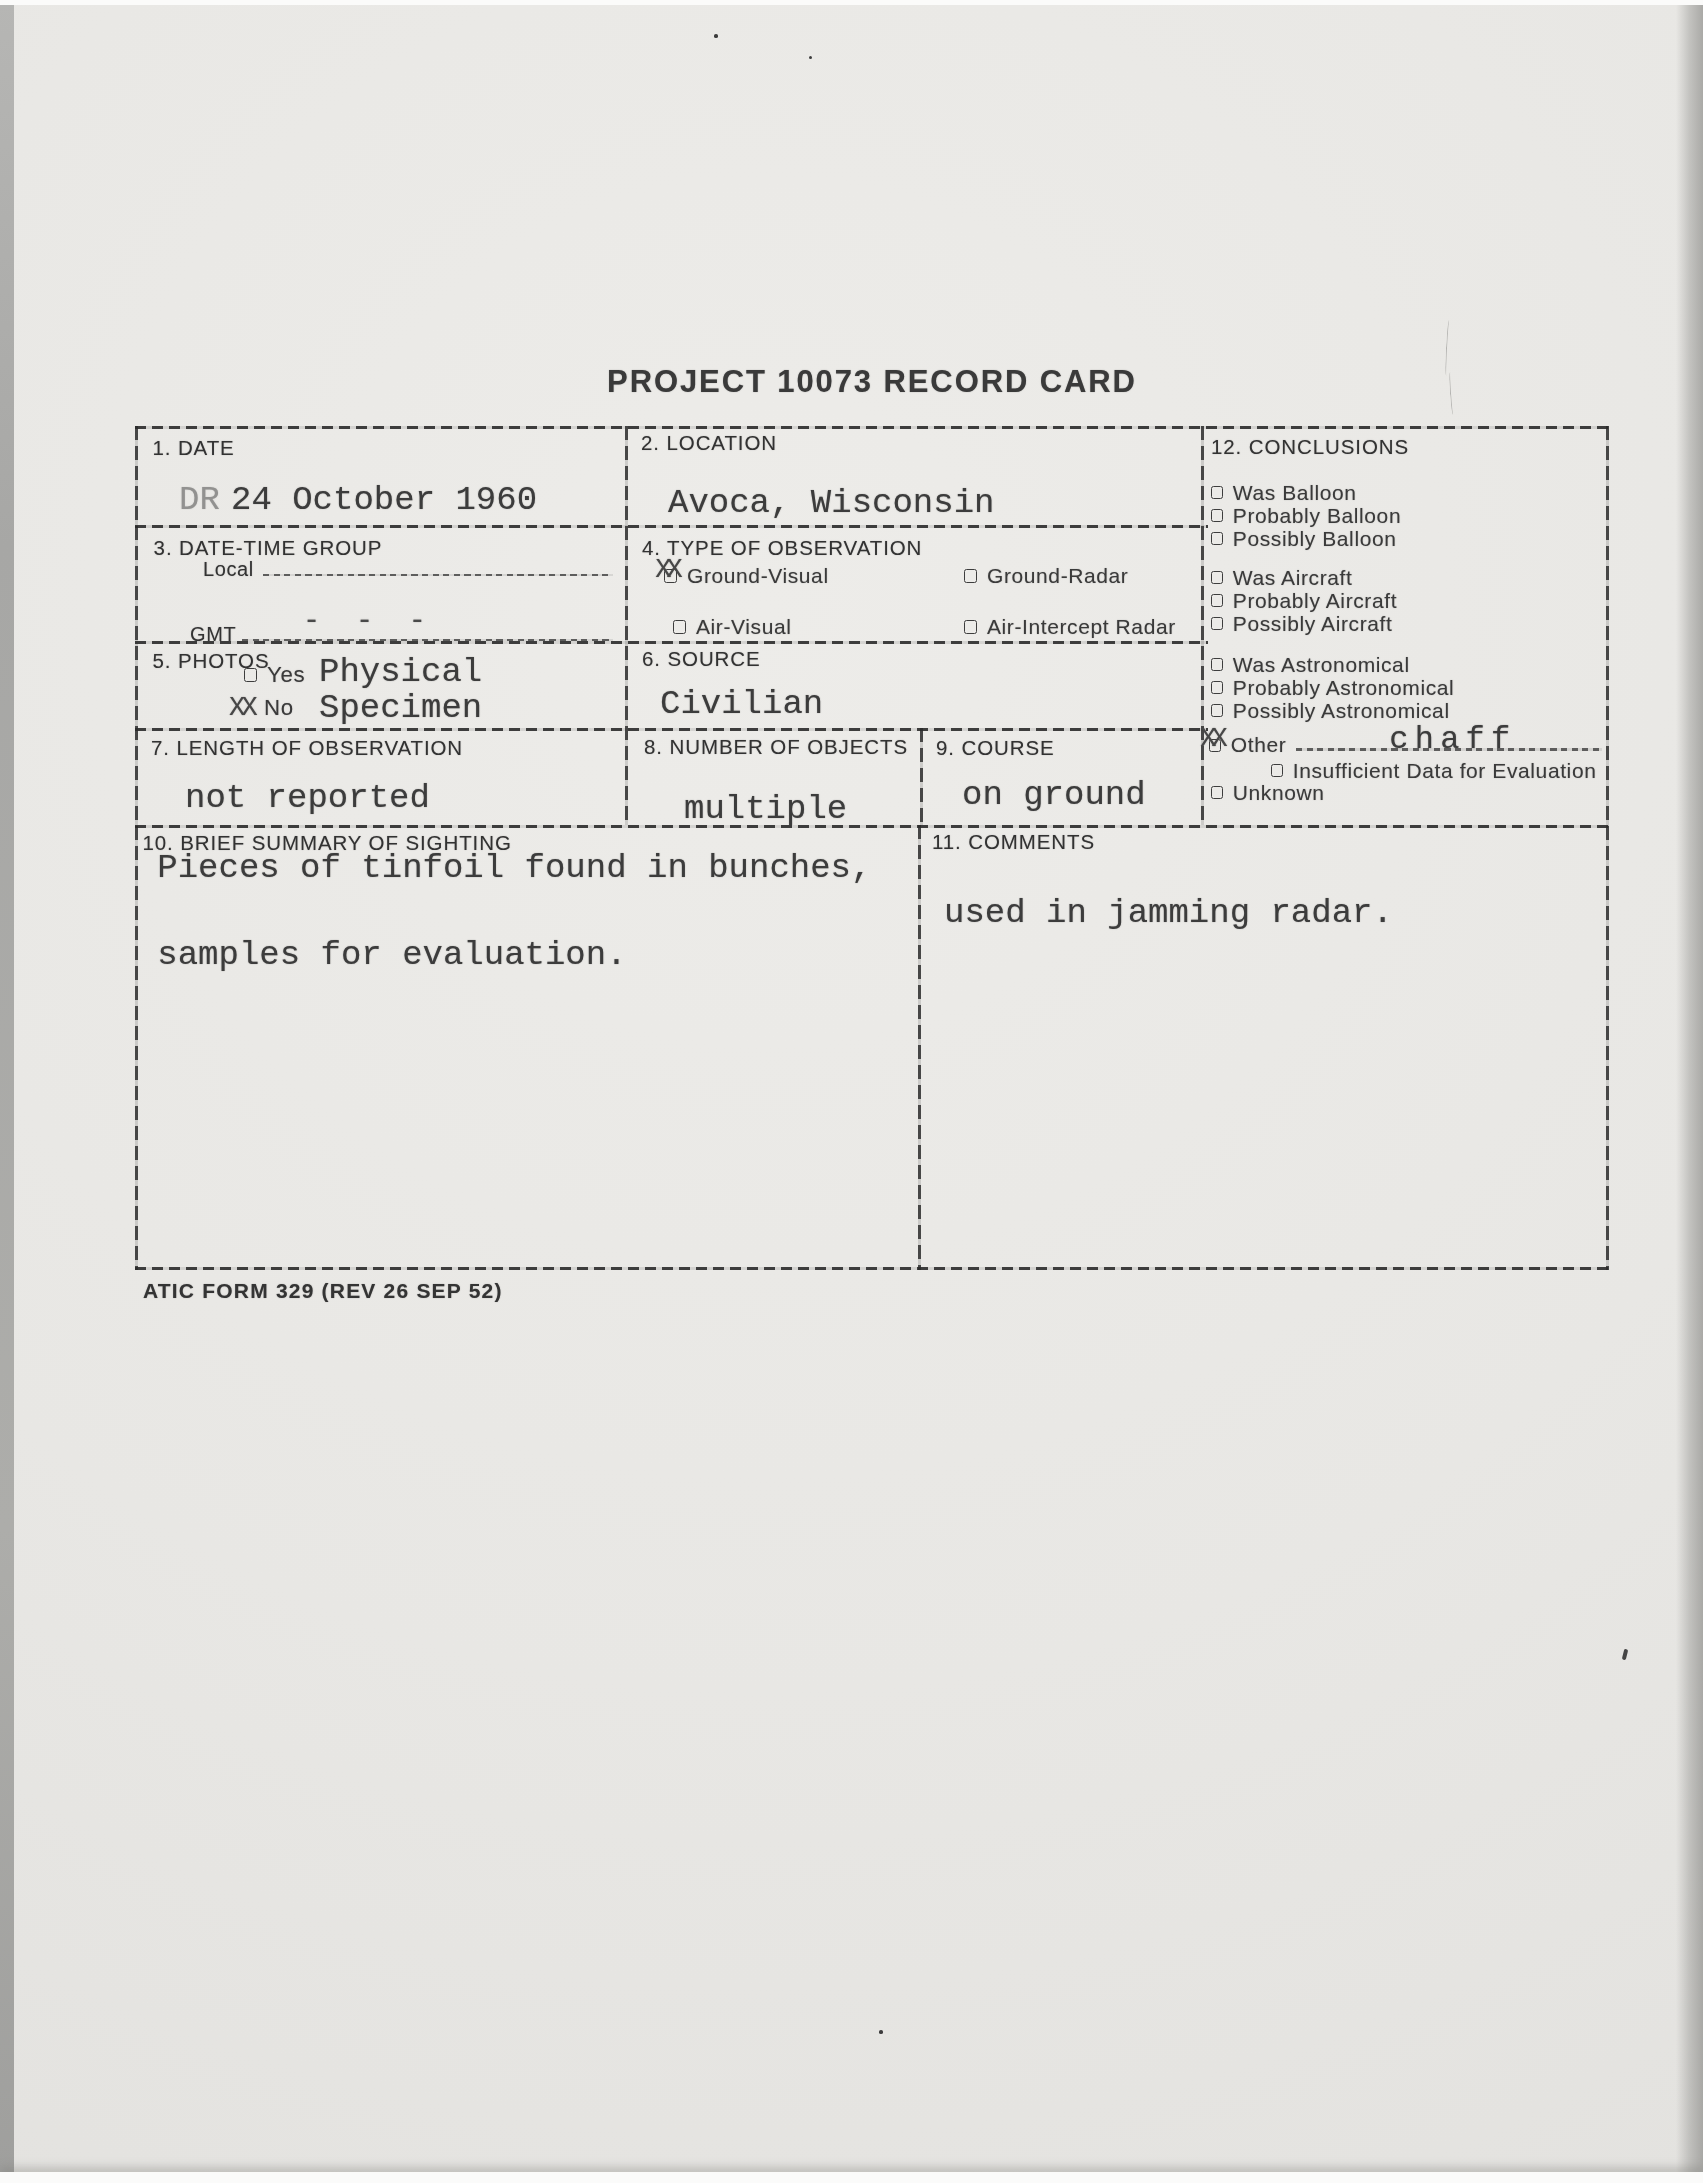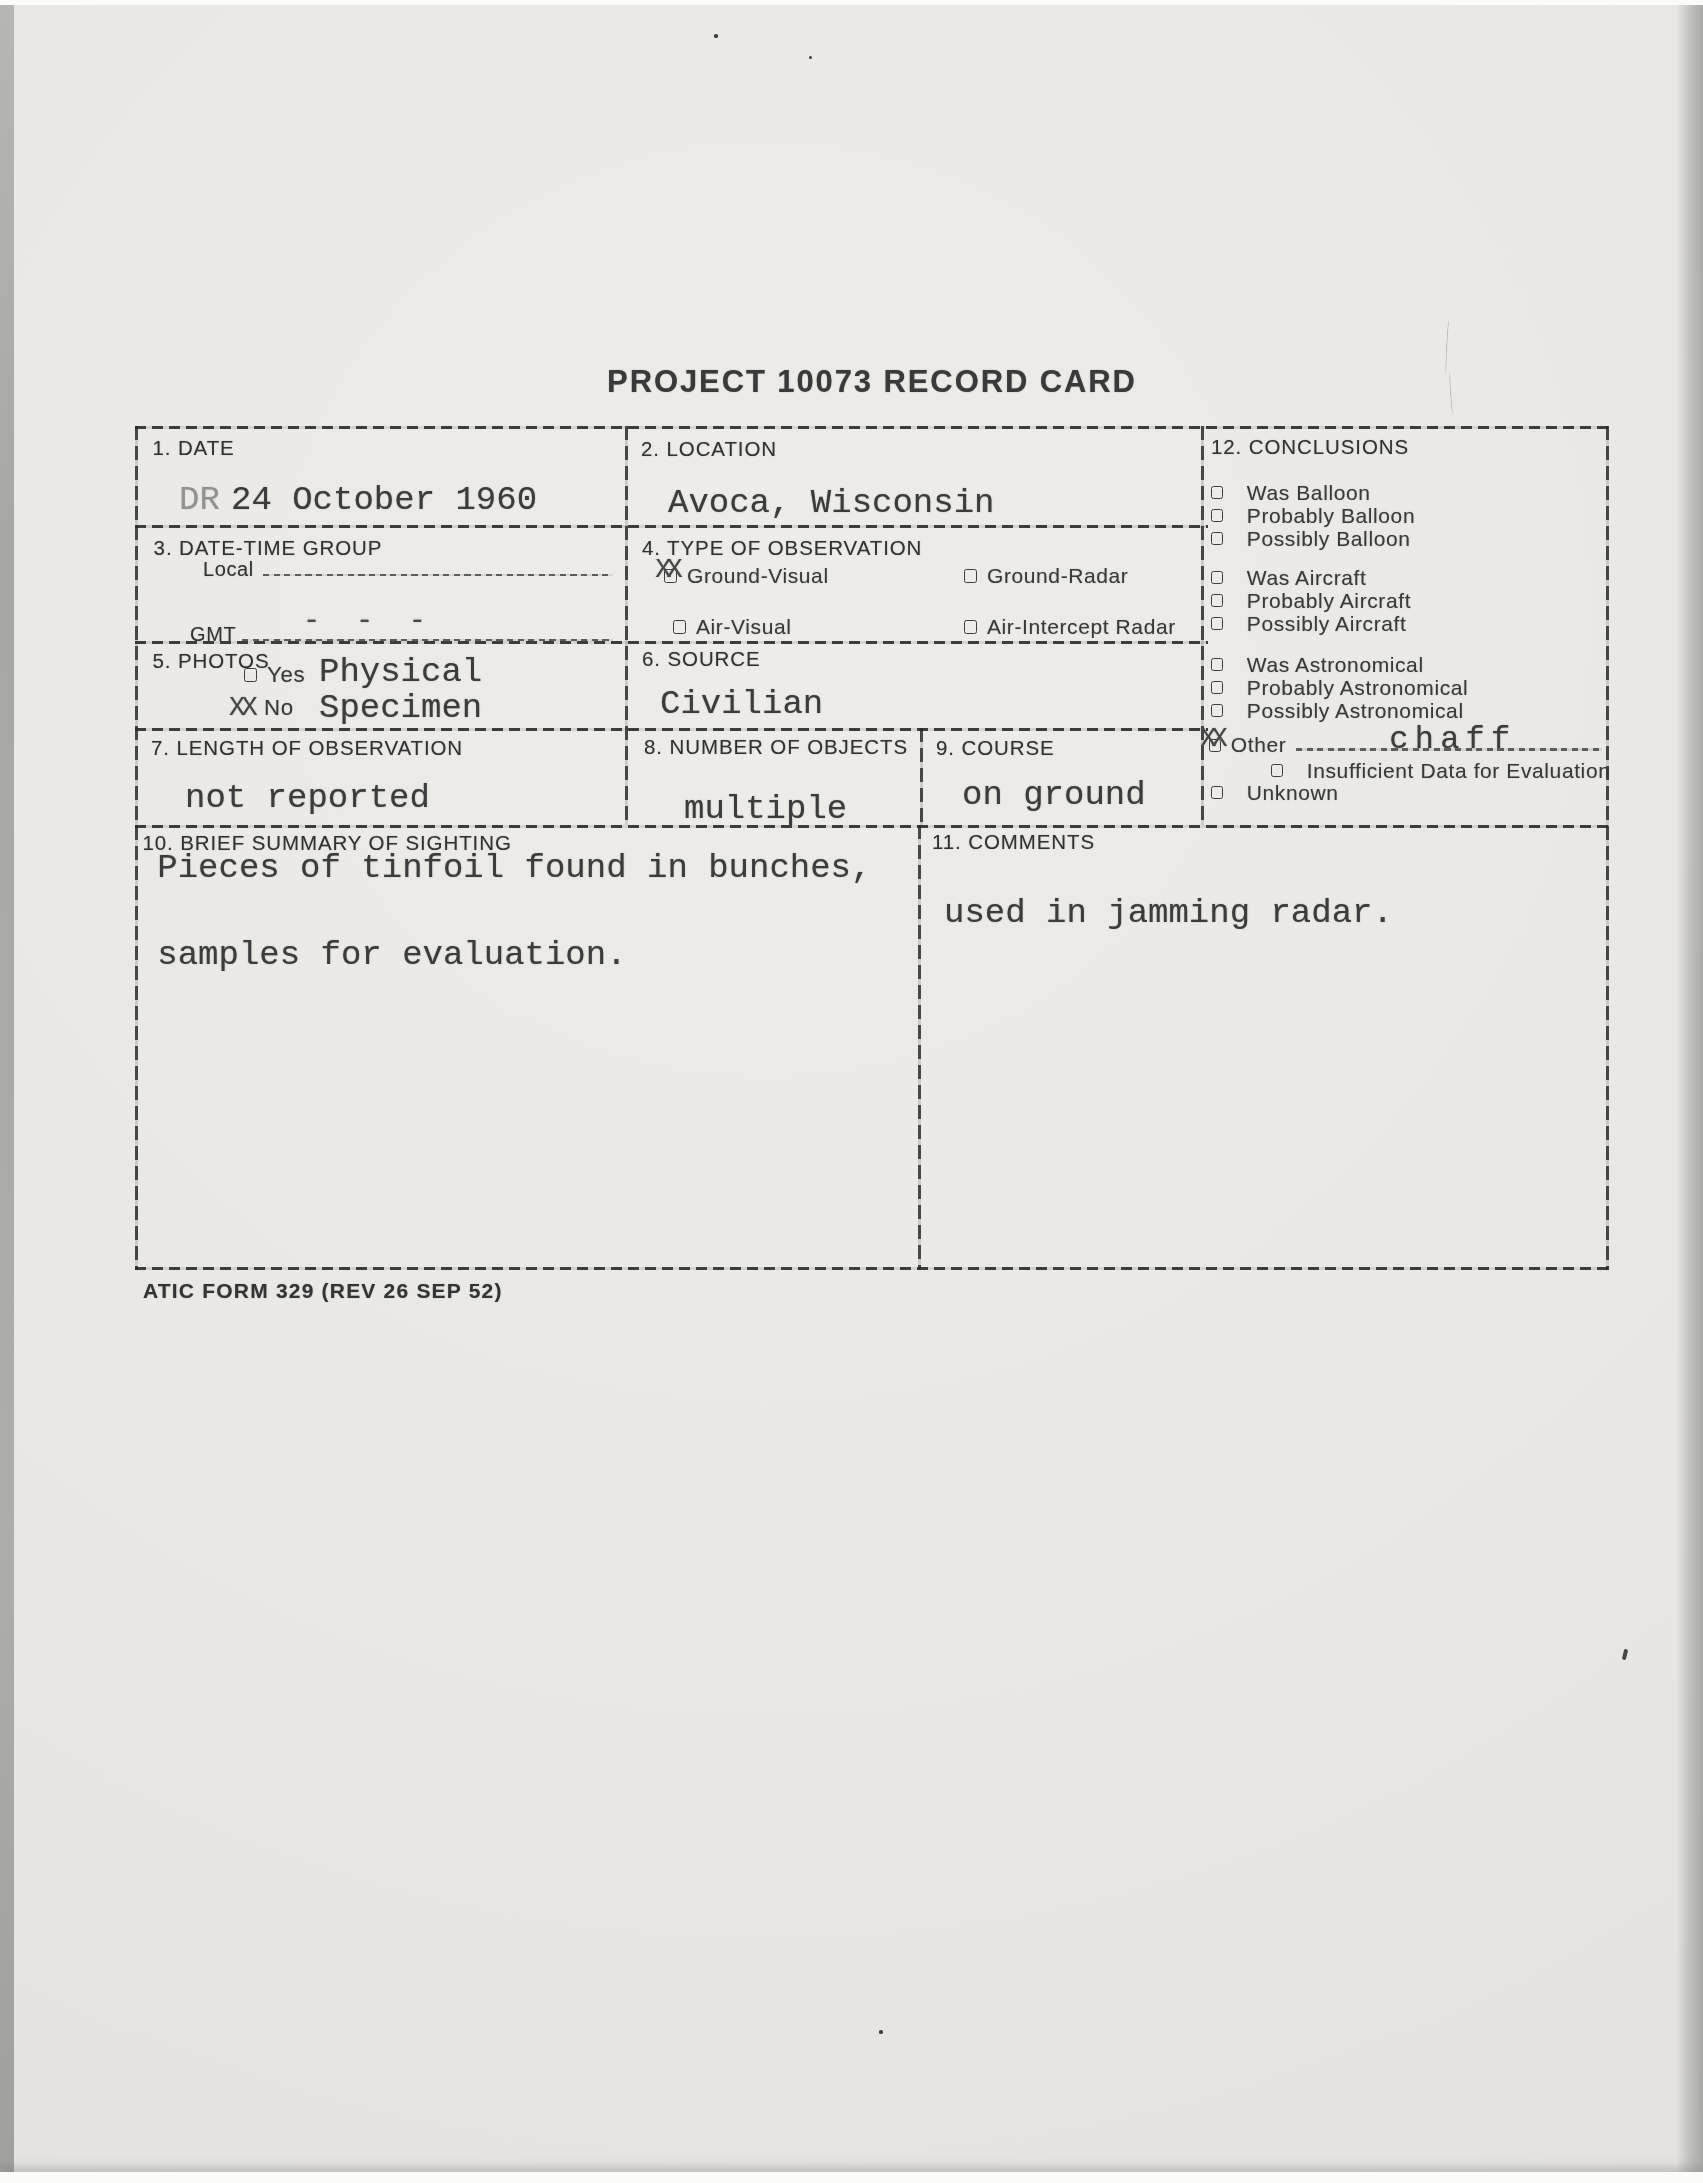--- a/index.html
+++ b/index.html
@@ -39,21 +39,21 @@
         font-size:27px;letter-spacing:-5px;color:#474747;text-shadow:0 0 1.2px rgba(60,60,60,.5);}
   .xx-inline{font-family:"Liberation Mono","DejaVu Sans Mono",monospace;font-size:27px;
         letter-spacing:-3.7px;color:#474747;text-shadow:0 0 1.2px rgba(60,60,60,.5);}
   .ckrow{position:absolute;display:flex;align-items:center;gap:10px;font-size:21px;
         letter-spacing:0.6px;color:#3a3a3a;white-space:nowrap;text-shadow:0 0 1.2px rgba(50,50,50,.35);}
   .dgrow{position:absolute;display:flex;align-items:flex-end;}
   .dotline{height:2.5px;align-self:flex-end;margin-bottom:5px;
         background-image:repeating-linear-gradient(90deg,rgba(58,58,58,.8) 0 6.2px,rgba(58,58,58,.12) 6.2px 10.6px);}
   .flex1{flex:1;}
   .cgroup{position:absolute;display:flex;flex-direction:column;}
-  .crow{display:flex;align-items:center;height:23px;gap:24px;font-size:21px;letter-spacing:0.6px;
+  .crow{display:flex;align-items:center;height:23px;gap:10px;font-size:21px;letter-spacing:0.6px;
         color:#3a3a3a;white-space:nowrap;text-shadow:0 0 1.2px rgba(50,50,50,.35);}
   .otherrow{position:absolute;display:flex;align-items:center;gap:10px;font-size:21px;
         letter-spacing:0.6px;color:#3a3a3a;text-shadow:0 0 1.2px rgba(50,50,50,.35);height:27px;}
   .otherline{position:relative;flex:1;height:27px;}
   .otherline .dotline{position:absolute;left:0;right:2.5px;bottom:2.5px;}
   .chaff{position:absolute;left:93px;bottom:0px;font-family:"Liberation Mono","DejaVu Sans Mono",monospace;
         font-size:32px;letter-spacing:6.2px;color:#3c3c3c;text-shadow:0 0 1.2px rgba(40,40,40,.5);}
   .sumline{position:absolute;font-family:"Liberation Mono","DejaVu Sans Mono",monospace;
         font-size:34px;color:#3c3c3c;white-space:nowrap;text-shadow:0 0 1.2px rgba(40,40,40,.45);}
   .gmtdash{position:absolute;font-family:"Liberation Mono","DejaVu Sans Mono",monospace;
@@ -95,21 +95,21 @@
     <div class="vl" style="left:490px;top:0;height:399px;"></div>
     <div class="vl" style="left:1066px;top:0;height:399px;"></div>
     <div class="vl" style="left:785px;top:302px;height:97px;"></div>
     <div class="vl" style="left:783px;top:399px;height:445px;"></div>
 
     <div class="lbl" style="left:17.4px;top:10px;">1. DATE</div>
     <div class="typed" style="left:44px;top:55px;">
       <span class="stamp">DR</span><span>24 October 1960</span>
     </div>
 
-    <div class="lbl" style="left:506px;top:11px;text-align:center;">2. LOCATION</div>
+    <div class="lbl" style="left:506px;top:5px;text-align:center;">2. LOCATION</div>
     <div class="typed" style="left:533px;top:58px;">Avoca, Wisconsin</div>
 
     <div class="lbl" style="left:18.6px;top:110px;">3. DATE-TIME GROUP</div>
     <div class="dgrow" style="left:68px;top:132px;width:410px;">
       <span class="sublbl">Local</span>
       <span class="dotline flex1" style="margin-left:8.7px;"></span>
     </div>
     <div class="gmtdash" style="left:168px;top:179px;">- - -</div>
     <div class="dgrow" style="left:55px;top:197px;width:423px;">
       <span class="sublbl">GMT</span>

